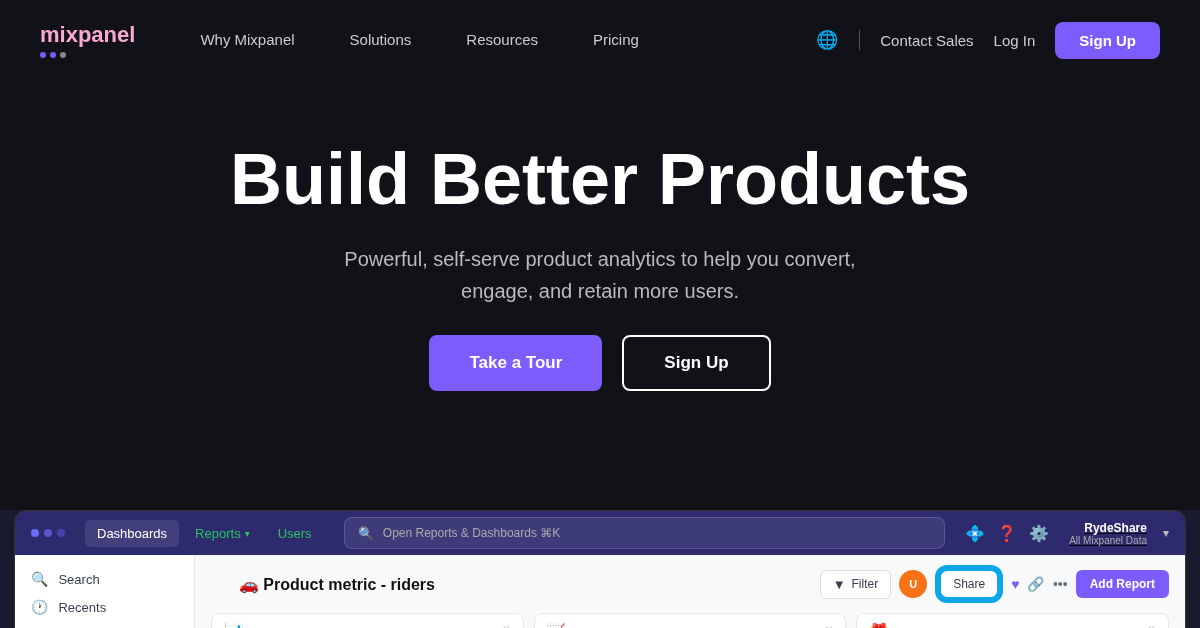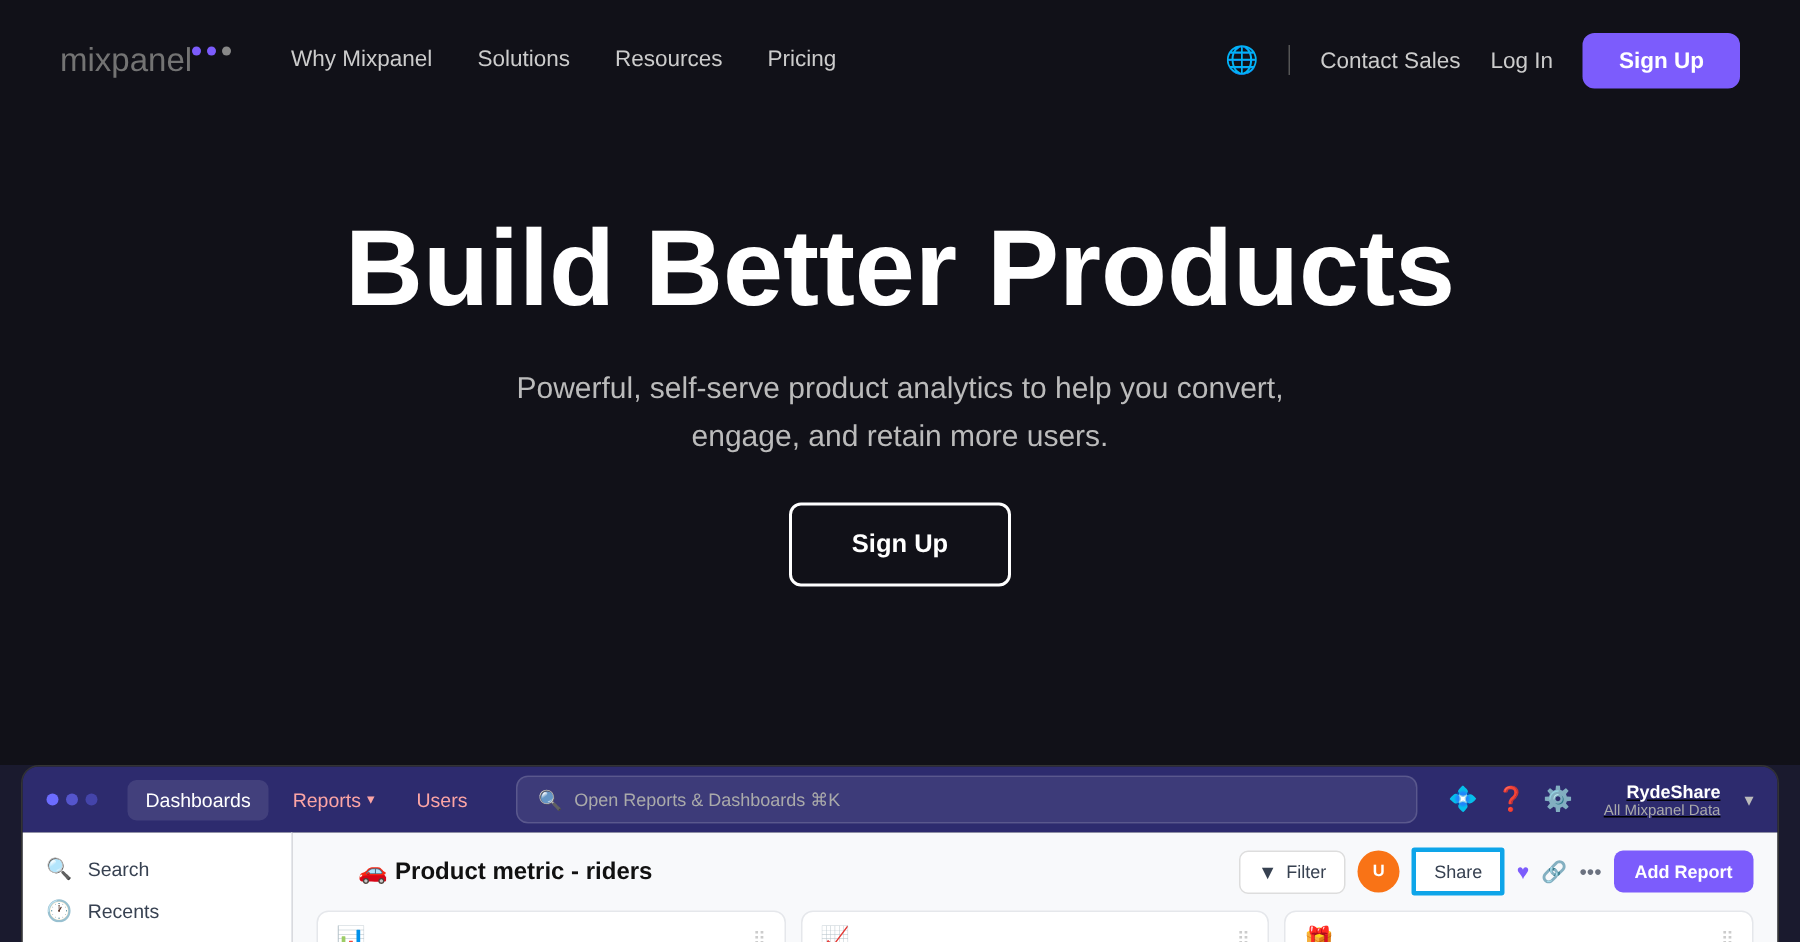--- a/index.html
+++ b/index.html
@@ -4,26 +4,26 @@
   <style>
     * { margin: 0; padding: 0; box-sizing: border-box; }
     body { width: 1200px; height: 628px; overflow: hidden; font-family: -apple-system, BlinkMacSystemFont, 'Segoe UI', sans-serif; background: #1a1a2e; }
 
     
     .navbar {
       display: flex; align-items: center; justify-content: space-between;
       padding: 0 40px; height: 80px; background: #111118;
     }
     .nav-left { display: flex; align-items: center; gap: 40px; }
-    .logo { color: #737373; font-size: 22px; font-weight: 400; display: flex; flex-direction: row; }
+    .logo { color: #f9a8d4; font-size: 22px; font-weight: 700; display: flex; flex-direction: column; }
     .logo-dots { display: flex; gap: 4px; margin-top: 4px; }
     .logo-dot { width: 6px; height: 6px; border-radius: 50%; background: #7c5cfc; }
     .logo-dot:last-child { background: #555; }
     .nav-links { display: flex; gap: 30px; list-style: none; }
-    .nav-links li a { color: #ccc; text-decoration: none; font-size: 15px; }
+    .nav-links li a { color: #ccc; text-decoration: none; font-size: 15px; margin-left: 25px; }
     .nav-right { display: flex; align-items: center; gap: 20px; }
     .globe-icon { color: #ccc; cursor: pointer; font-size: 18px; }
     .divider-v { width: 1px; height: 20px; background: #555; }
     .nav-link-text { color: #ccc; font-size: 15px; cursor: pointer; text-decoration: none; }
     .signup-btn-nav {
       background: #7c5cfc; color: #fff; border: none; border-radius: 8px;
       padding: 10px 24px; font-size: 15px; font-weight: 600; cursor: pointer;
     }
 
     
@@ -54,21 +54,21 @@
     .app-topbar {
       background: #2d2b6e; display: flex; align-items: center;
       padding: 16px 16px; height: 44px; gap: 0;
     }
     .app-logo-dots { display: flex; gap: 5px; margin-right: 20px; }
     .app-dot { width: 8px; height: 8px; border-radius: 50%; }
     .app-dot-1 { background: #6c6cff; }
     .app-dot-2 { background: #5555cc; }
     .app-dot-3 { background: #4444aa; }
     .app-nav-items { display: flex; align-items: center; gap: 4px; }
-    .app-nav-item { color: #fca5a5; font-size: 13px; padding: 6px 12px; cursor: pointer; border-radius: 6px; }
+    .app-nav-item { color: #22c55e; font-size: 13px; padding: 6px 12px; cursor: pointer; border-radius: 6px; }
     .app-nav-item.active { color: #fff; background: rgba(255,255,255,0.1); }
     .app-nav-dropdown { display: flex; align-items: center; gap: 4px; }
     .chevron-down { font-size: 10px; }
     .app-search-bar {
       flex: 1; margin: 0 20px; background: rgba(255,255,255,0.08);
       border: 1px solid rgba(255,255,255,0.15); border-radius: 8px;
       display: flex; align-items: center; gap: 8px; padding: 0 14px; height: 32px;
       color: #aaa; font-size: 12px; cursor: pointer;
     }
     .search-icon-app { font-size: 13px; }
@@ -89,21 +89,21 @@
     .sidebar-item { display: flex; align-items: center; gap: 10px; padding: 6px 16px; cursor: pointer; font-size: 13px; color: #374151; }
     .sidebar-icon { font-size: 14px; color: #6b7280; }
 
     .app-content { flex: 1; background: #f8f9fb; padding: 10px 16px; }
     .content-header { display: flex; align-items: center; justify-content: space-between; margin-bottom: 10px; margin-left: 28px; }
     .page-title-app { font-size: 16px; font-weight: 700; color: #111; display: flex; align-items: center; gap: 8px; }
     .content-actions { display: flex; align-items: center; gap: 8px; }
     .action-btn { display: flex; align-items: center; gap: 6px; padding: 6px 12px; border: 1px solid #ddd; background: #fff; border-radius: 6px; font-size: 12px; color: #374151; cursor: pointer; }
     .filter-icon { font-size: 13px; }
     .avatar-circle { width: 28px; height: 28px; border-radius: 50%; background: #f97316; overflow: hidden; display: flex; align-items: center; justify-content: center; font-size: 11px; color: #fff; font-weight: 600; }
-    .share-btn { display: flex; align-items: center; gap: 6px; padding: 6px 12px; border: 3px solid #0ea5e9; background: #fff; border-radius: 2px; font-size: 12px; color: #374151; cursor: pointer; }
+    .share-btn { display: flex; align-items: center; gap: 6px; padding: 6px 12px; border: 6px solid #0ea5e9; background: #fff; border-radius: 12px; font-size: 12px; color: #374151; cursor: pointer; }
     .heart-icon { color: #7c5cfc; font-size: 14px; }
     .link-icon { color: #6b7280; font-size: 14px; }
     .more-icon { color: #6b7280; font-size: 14px; cursor: pointer; }
     .add-report-btn { background: #7c5cfc; color: #fff; border: none; border-radius: 6px; padding: 7px 14px; font-size: 12px; font-weight: 600; cursor: pointer; }
 
     .reports-grid { display: flex; gap: 10px; }
     .report-card { flex: 1; background: #fff; border: 1px solid #e5e7eb; border-radius: 8px; padding: 8px 12px; min-height: 55px; cursor: pointer; }
     .report-card-header { display: flex; align-items: center; justify-content: space-between; margin-bottom: 4px; }
     .report-icon { font-size: 16px; }
     .report-drag { color: #ccc; font-size: 12px; }
@@ -134,20 +134,21 @@
     <a class="nav-link-text">Contact Sales</a>
     <a class="nav-link-text">Log In</a>
     <button class="signup-btn-nav">Sign Up</button>
   </div>
 </nav>
 
 <section class="hero">
   <h1>Build Better Products</h1>
   <p>Powerful, self-serve product analytics to help you convert,<br>engage, and retain more users.</p>
   <div class="hero-buttons">
+    <button class="btn-tour">Take a Tour</button>
     <button class="btn-signup-hero">Sign Up</button>
   </div>
 </section>
 
 <div class="app-preview">
 
   <div class="app-topbar">
     <div class="app-logo-dots">
       <div class="app-dot app-dot-1"></div>
       <div class="app-dot app-dot-2"></div>

